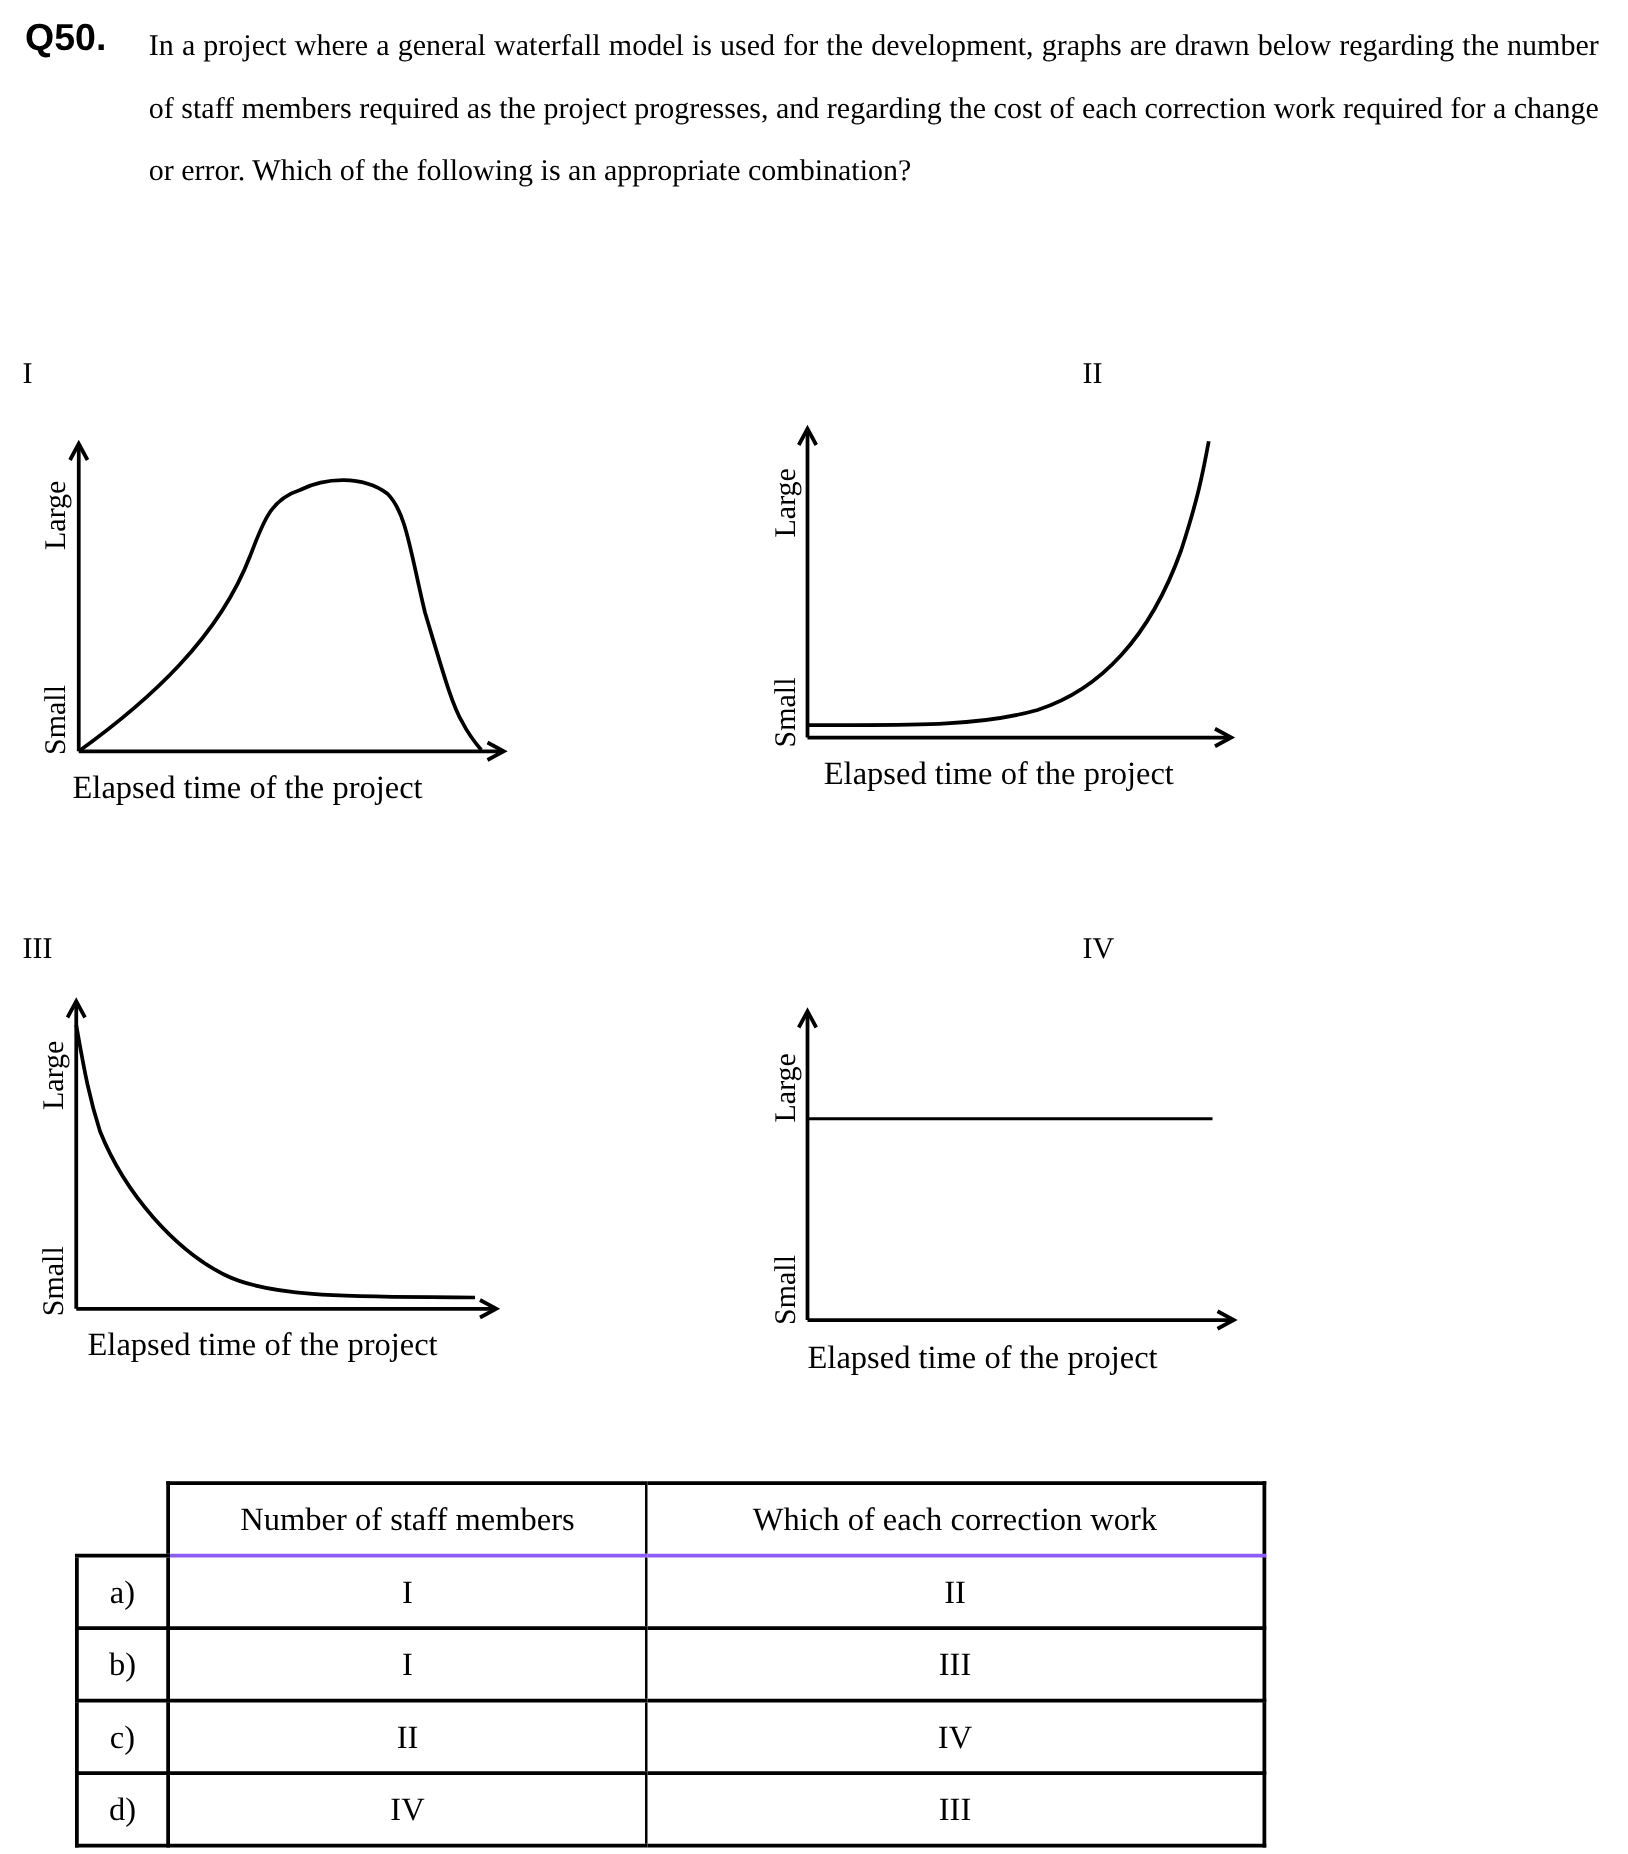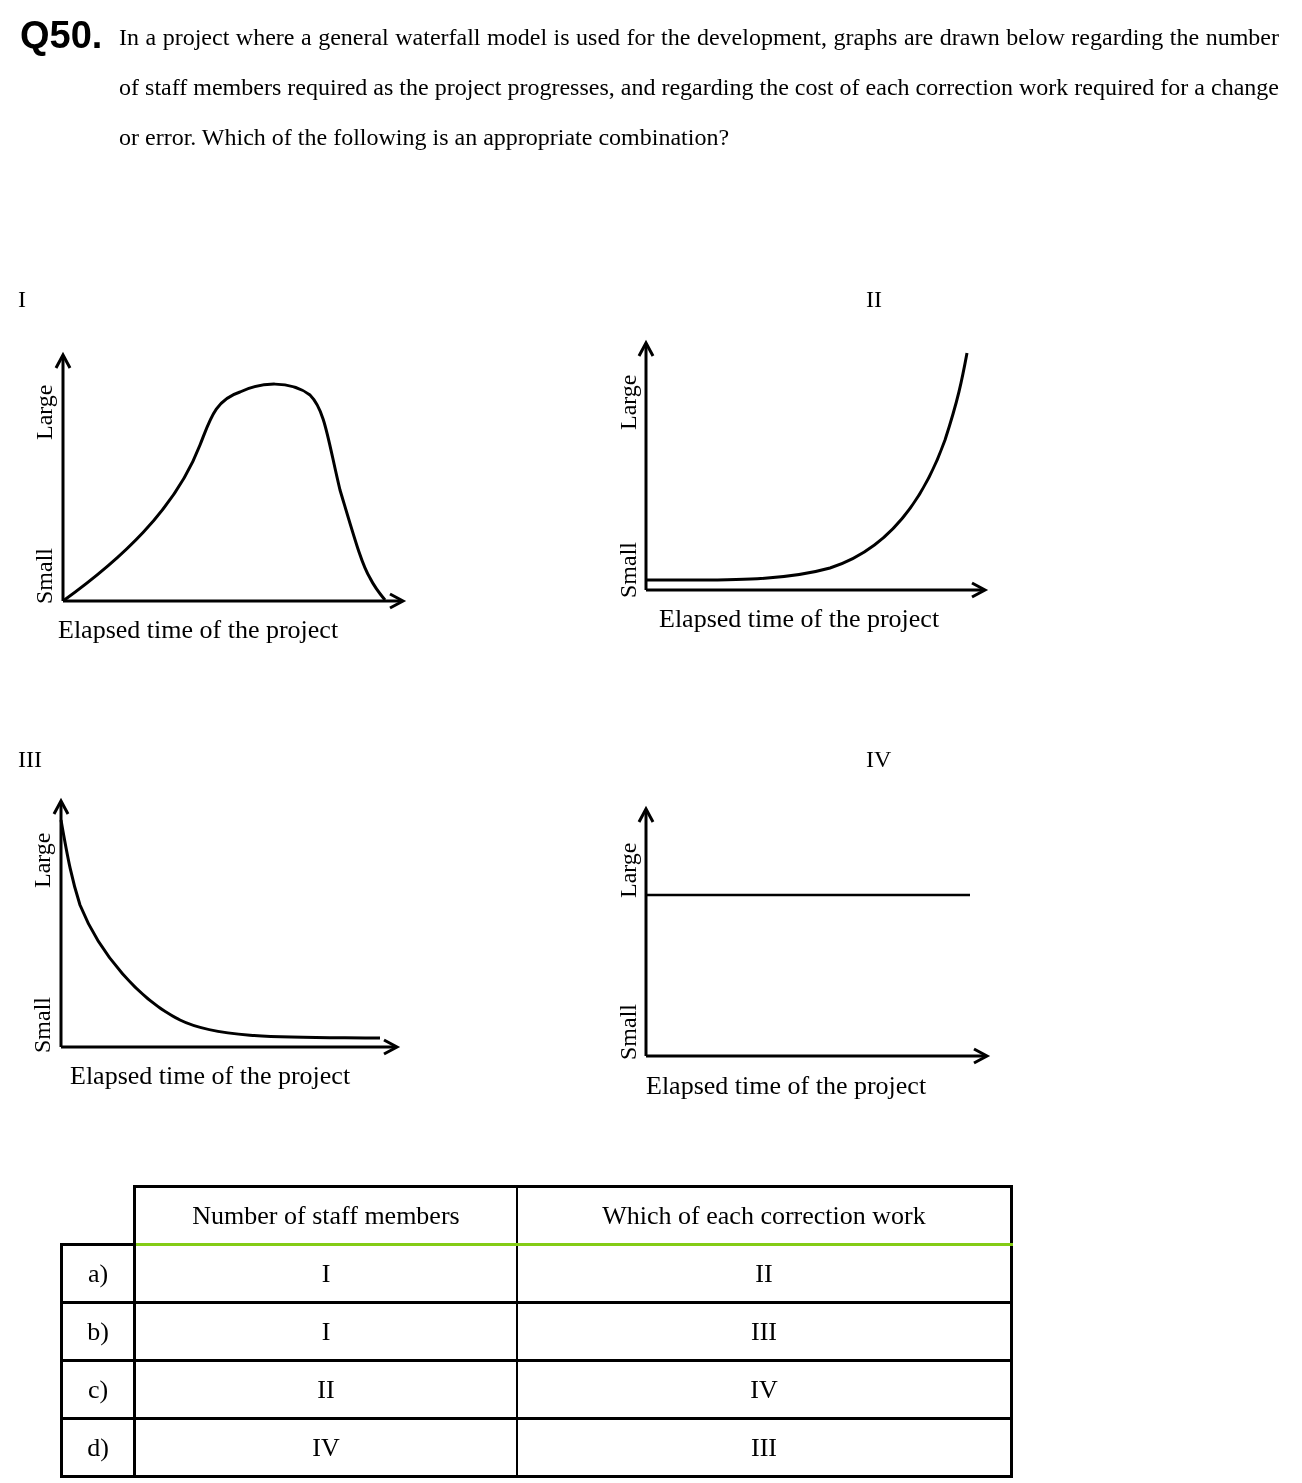--- a/index.html
+++ b/index.html
@@ -1,29 +1,29 @@
 <!DOCTYPE html>
 <html><head>
 <meta charset="utf-8">
 <style>
   html, body { margin:0; padding:0; background:#ffffff; }
   body { width:1302px; height:1483px; position:relative; overflow:hidden; color:#000;
          font-family:"Liberation Serif", serif; }
   .qnum { position:absolute; left:20px; top:14px; font-family:"Liberation Sans", sans-serif;
-          font-weight:bold; font-size:38px; }
+          font-weight:bold; font-size:30px; }
   .qtext { position:absolute; left:119px; top:12px; width:1160px; font-size:24px; line-height:50px;
            text-align:justify; text-align-last:left; }
   .glabel { position:absolute; font-size:24px; }
   svg.graph { position:absolute; left:0; top:0; overflow:visible; }
   .ylab { font-size:24px; }
   .xlab { font-size:26px; }
   table.ans { position:absolute; left:60px; top:1185px; border-collapse:collapse; font-size:26px; }
   table.ans td { text-align:center; height:53px; border:2px solid #000; }
   table.ans td.blank { border:none; border-bottom:3px solid #000; }
-  table.ans tr.hdr td.h { border-top:3px solid #000; border-bottom:3px solid #84cc16; height:53px;font-family:Liberation Serif, serif; }
+  table.ans tr.hdr td.h { border-top:3px solid #000; border-bottom:3px solid #8b5cf6; height:53px;font-family:Liberation Serif, serif; }
   table.ans td.opt { width:68px; border-left:3px solid #000; border-right:3px solid #000; }
   table.ans td.c1 { width:378px; }
   table.ans td.c2 { width:490px; border-right:3px solid #000; }
   table.ans tr.body td { border-bottom:3px solid #000; }
 </style>
 </head>
 <body>
 
 <div class="qnum">Q50.</div>
 <div class="qtext">In a project where a general waterfall model is used for the development, graphs are drawn below regarding the number of staff members required as the project progresses, and regarding the cost of each correction work required for a change or error. Which of the following is an appropriate combination?</div>

